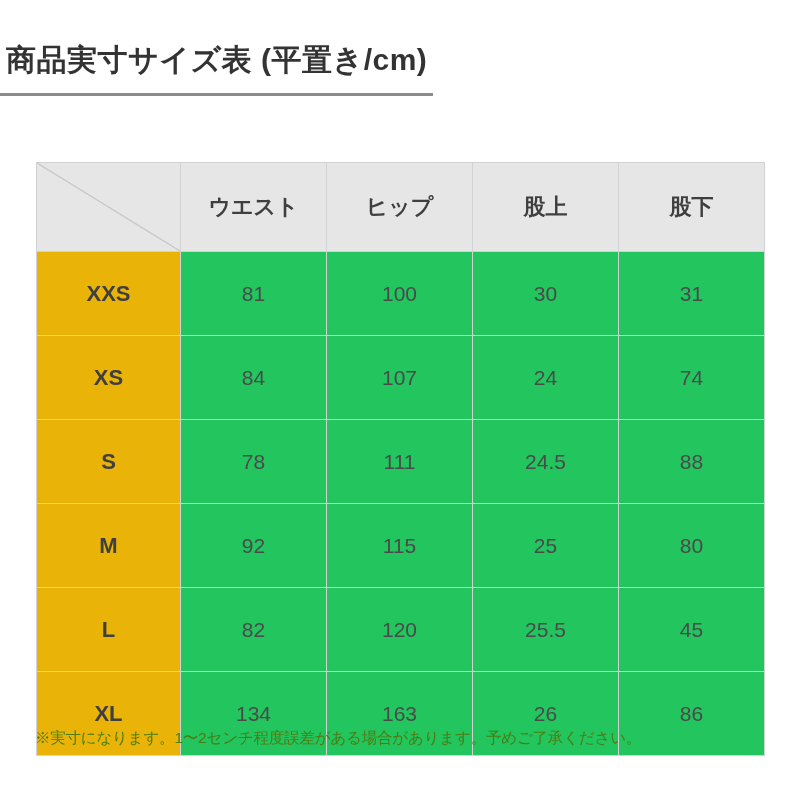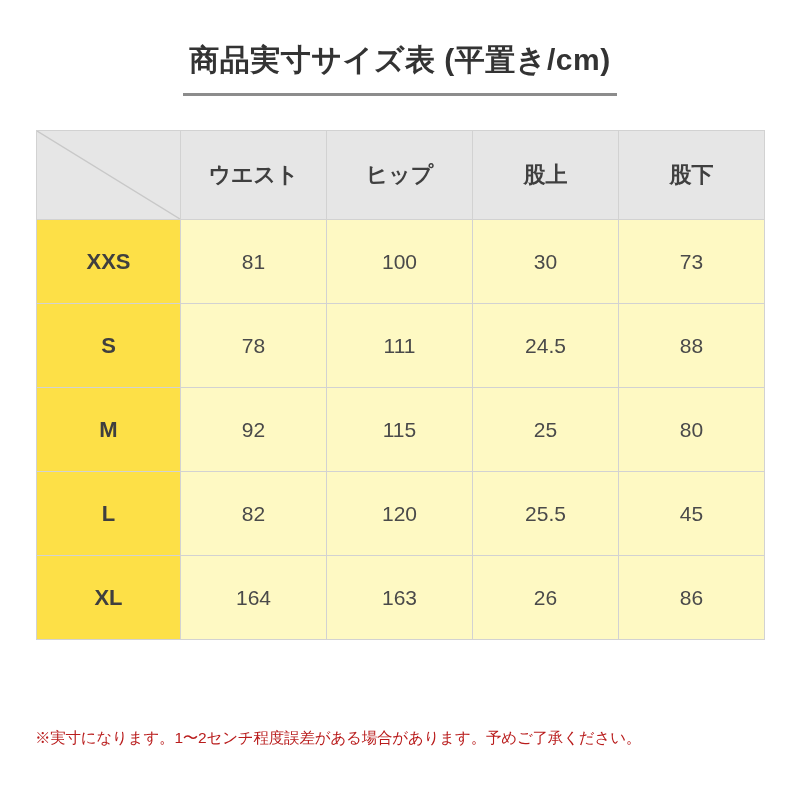--- a/index.html
+++ b/index.html
@@ -18,21 +18,21 @@
     position: relative;
     width: 800px;
     height: 800px;
     box-sizing: border-box;
   }
   .title-wrap {
     position: absolute;
     left: 0;
     top: 40px;
     width: 800px;
-    text-align: center;
+    text-align: left;
   }
   .title {
     display: inline-block;
     font-size: 30px;
     font-weight: bold;
     color: #333333;
     letter-spacing: 0.5px;
     padding: 0 6px 12px 6px;
     border-bottom: 3px solid #8c8c8c;
     white-space: nowrap;
@@ -40,20 +40,21 @@
   .table-wrap {
     position: absolute;
     left: 36px;
     top: 130px;
     width: 728px;
   }
   table.size-table {
     border-collapse: collapse;
     width: 728px;
     table-layout: fixed;
+    margin-top: 32px;
   }
   table.size-table td,
   table.size-table th {
     border: 1px solid #d2d2d2;
     height: 83px;
     text-align: center;
     vertical-align: middle;
     font-size: 21px;
     font-weight: normal;
     color: #4a4a4a;
@@ -74,36 +75,36 @@
   }
   .corner-cell .diag {
     position: absolute;
     left: 0;
     top: 0;
     width: 100%;
     height: 100%;
     display: block;
   }
   table.size-table tbody th.row-head {
-    background: #fde047;
+    background: #eab308;
     font-weight: bold;
     font-size: 22px;
     color: #3f3f3f;
   }
   table.size-table tbody td {
-    background: #fef9c3;
+    background: #22c55e;
   }
   .note {
     position: absolute;
     left: 0;
     top: 728px;
     width: 676px;
     text-align: center;
     font-size: 15.5px;
-    color: #b91c1c;
+    color: #4d7c0f;
     letter-spacing: -0.2px;
     white-space: nowrap;
   }
   col.c-head { width: 144px; }
   col.c-col  { width: 146px; }
 </style>
 </head>
 <body>
 
 <div class="page">
@@ -133,21 +134,28 @@
           <th>股上</th>
           <th>股下</th>
         </tr>
       </thead>
       <tbody>
         <tr>
           <th class="row-head">XXS</th>
           <td>81</td>
           <td>100</td>
           <td>30</td>
-          <td>73</td>
+          <td>31</td>
+        </tr>
+        <tr>
+          <th class="row-head">XS</th>
+          <td>84</td>
+          <td>107</td>
+          <td>24</td>
+          <td>74</td>
         </tr>
         <tr>
           <th class="row-head">S</th>
           <td>78</td>
           <td>111</td>
           <td>24.5</td>
           <td>88</td>
         </tr>
         <tr>
           <th class="row-head">M</th>
@@ -158,21 +166,21 @@
         </tr>
         <tr>
           <th class="row-head">L</th>
           <td>82</td>
           <td>120</td>
           <td>25.5</td>
           <td>45</td>
         </tr>
         <tr>
           <th class="row-head">XL</th>
-          <td>164</td>
+          <td>134</td>
           <td>163</td>
           <td>26</td>
           <td>86</td>
         </tr>
       </tbody>
     </table>
   </div>
 
   <div class="note">※実寸になります。1〜2センチ程度誤差がある場合があります。予めご了承ください。</div>
 

